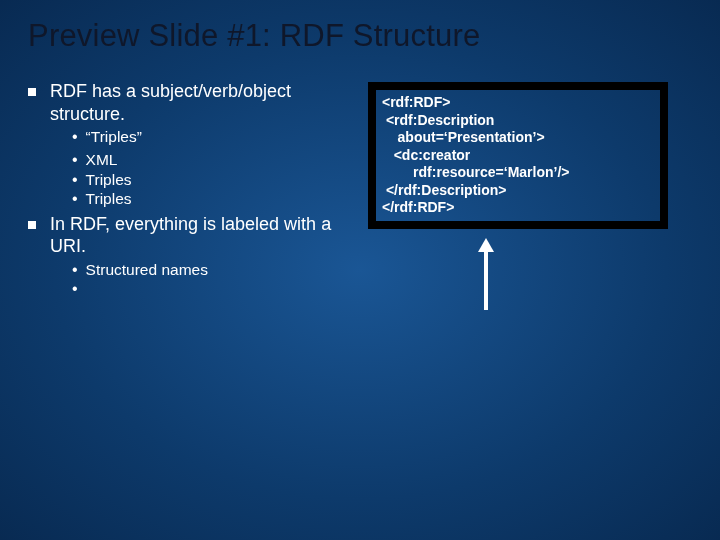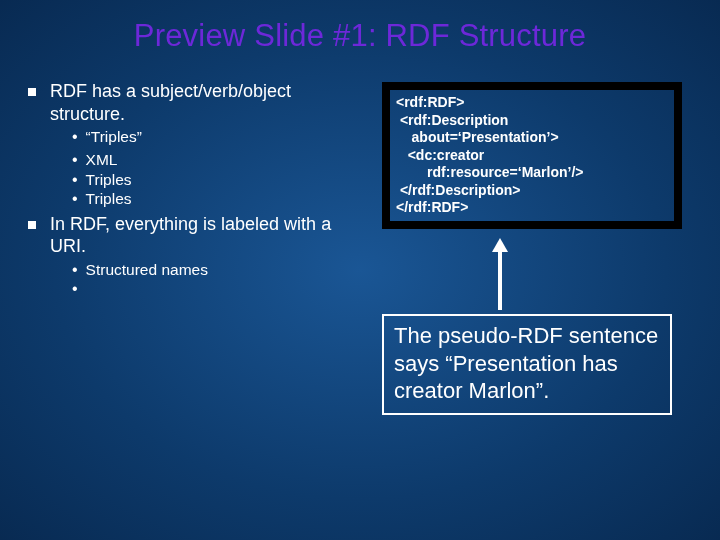--- a/index.html
+++ b/index.html
@@ -11,28 +11,27 @@
   }
   .slide {
     width: 720px;
     height: 540px;
     padding: 18px 28px 20px 28px;
     position: relative;
   }
   .title {
     font-size: 31px;
     font-family: Arial, sans-serif;
-    color: #6d28d9;
-    text-align: center;
+    color: #0f172a;
+    text-align: left;
     margin-bottom: 26px;
     letter-spacing: 0.2px;
   }
   .columns {
     display: flex;
-    gap: 14px;
   }
   .left-col {
     width: 340px;
   }
   .right-col {
     width: 300px;
     position: relative;
   }
   .bullet-main {
     display: flex;
@@ -167,17 +166,16 @@
    &lt;dc:creator
         rdf:resource=‘Marlon’/&gt;
  &lt;/rdf:Description&gt;
 &lt;/rdf:RDF&gt;</div>
 
       <div class="arrow-wrap">
         <div class="arrow-head"></div>
         <div class="arrow-line"></div>
       </div>
 
-      <div class="caption-box">The pseudo-RDF sentence says “Presentation has creator Marlon”.</div>
     </div>
 
   </div>
 </div>
 
 </body></html>

